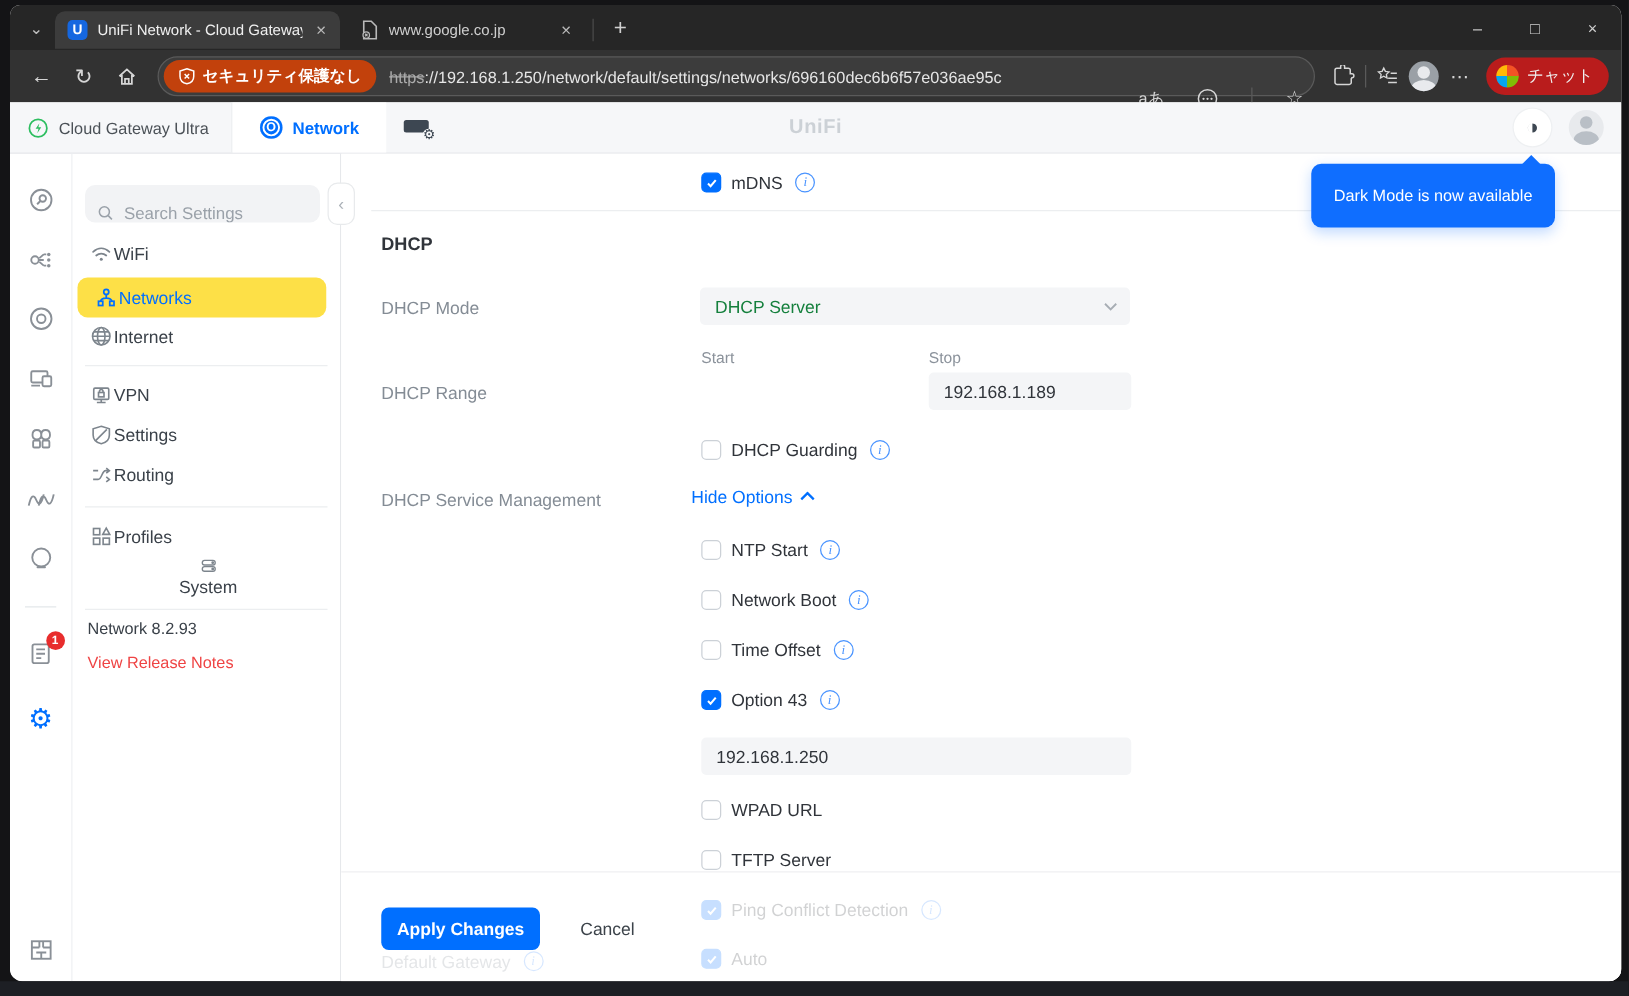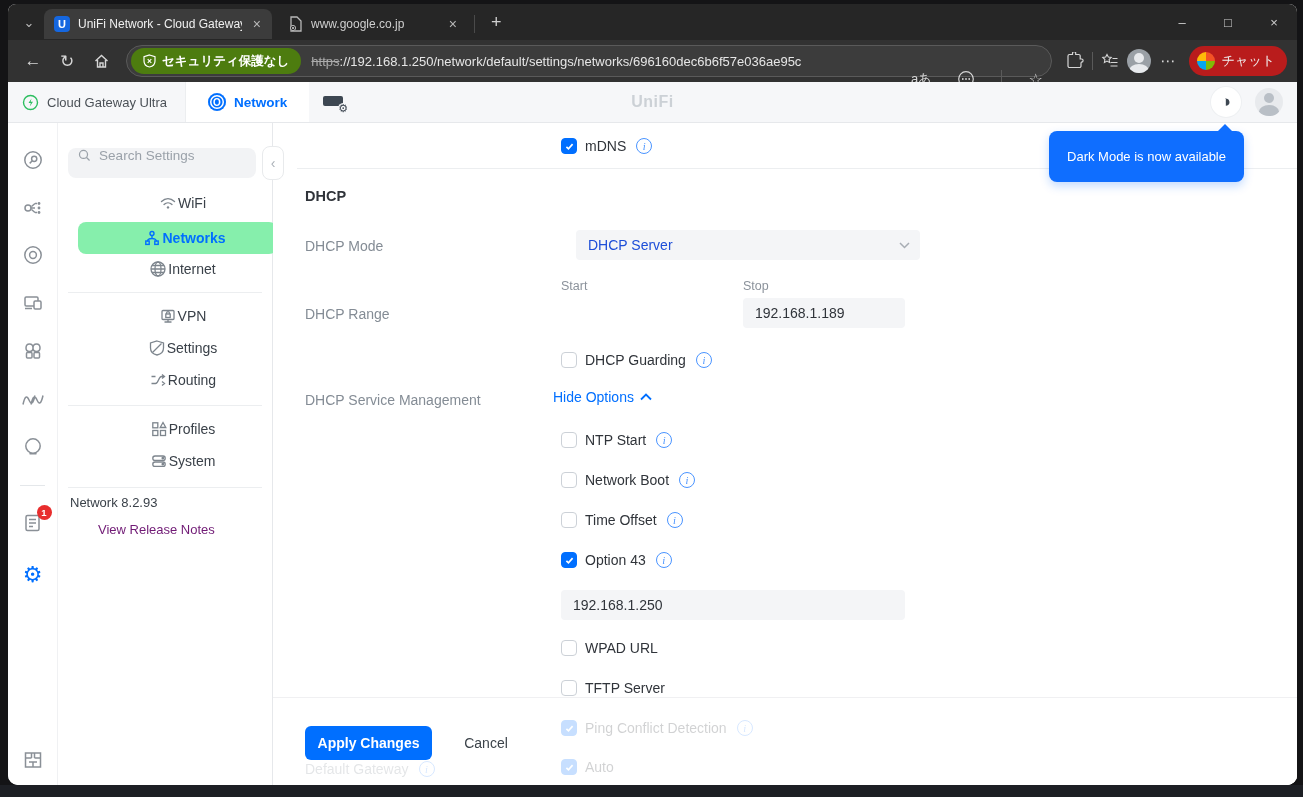--- a/index.html
+++ b/index.html
@@ -17,21 +17,21 @@
   .tab .tclose { color:#b9b9b9; font-size:14px; padding:0 3px; border-radius:4px; }
   .favicon-u { width:16px; height:16px; border-radius:4px; background:#1567e0; color:#fff; font-size:11px; font-weight:bold; display:flex; align-items:center; justify-content:center; flex:none; }
   .newtab { color:#cfcfcf; font-size:18px; margin-left:10px; padding:0 6px; }
   .tab-divider { width:1px; height:18px; background:#4a4a4a; margin:4px 0 0 6px; }
   .wincontrols { position:absolute; right:0; top:0; height:36px; display:flex; }
   .wincontrols span { width:46px; height:100%; display:flex; align-items:center; justify-content:center; color:#cfcfcf; font-size:13px; }
 
   .toolbar { height:42px; background:#323232; display:flex; align-items:center; padding:0 10px; gap:4px; flex:none; }
   .navbtn { width:30px; height:30px; display:flex; align-items:center; justify-content:center; color:#d6d6d6; font-size:17px; border-radius:6px; flex:none; }
   .urlpill { flex:1; height:32px; margin:0 6px; background:#3c3c3c; border:1px solid #5a5a5a; border-radius:16px; display:flex; align-items:center; padding:0 8px 0 4px; min-width:0; }
-  .secbadge { display:flex; align-items:center; gap:6px; background:#4d7c0f; color:#fff; height:26px; padding:0 12px; border-radius:13px; font-size:12.5px; font-weight:bold; flex:none; }
+  .secbadge { display:flex; align-items:center; gap:6px; background:#c2410c; color:#fff; height:26px; padding:0 12px; border-radius:13px; font-size:12.5px; font-weight:bold; flex:none; }
   .url { margin-left:10px; font-size:13px; color:#e6e6e6; white-space:nowrap; overflow:hidden; flex:1; }
   .url .scheme { color:#ababab; text-decoration:line-through; }
   .pill-icons { display:flex; align-items:center; gap:26px; color:#d6d6d6; flex:none; margin-left:8px;margin-top:36px; }
   .vsep { width:1px; height:18px; background:#5a5a5a; }
   .toolicon { color:#d6d6d6; font-size:15px; display:flex; align-items:center; justify-content:center; width:26px; height:26px; flex:none; }
   .avatar-dark { width:24px; height:24px; border-radius:50%; background:#9aa0a6; position:relative; overflow:hidden; flex:none; }
   .avatar-dark::before { content:""; position:absolute; left:7px; top:4px; width:10px; height:10px; border-radius:50%; background:#e8eaed; }
   .avatar-dark::after { content:""; position:absolute; left:2px; top:15px; width:20px; height:14px; border-radius:50%; background:#e8eaed; }
   .copilot { display:flex; align-items:center; gap:7px; background:#b91c1c; border-radius:15px; height:30px; padding:0 12px 0 8px; color:#f0f0f0; font-size:13px; flex:none; margin-left:4px; }
   .copilot .logo { width:18px; height:18px; border-radius:50%; background:conic-gradient(#f35325 0 25%, #81bc06 25% 50%, #05a6f0 50% 75%, #ffba08 75% 100%); }
@@ -54,41 +54,41 @@
 
   .appbody { flex:1; display:flex; min-height:0; position:relative; }
   .rail { width:50px; border-right:1px solid #f0f1f3; position:relative; flex:none; }
   .rail .ric { position:absolute; left:50%; transform:translate(-50%,-50%); }
   .rail hr { position:absolute; left:12px; right:12px; border:none; border-top:1px solid #e4e7ea; }
   .gear-blue { color:#006fff; font-size:22px; line-height:1; }
   .notif { position:relative; }
   .nbadge { position:absolute; right:-8px; top:-7px; min-width:15px; height:15px; background:#e82d2d; border-radius:8px; color:#fff; font-size:9.5px; font-weight:bold; display:flex; align-items:center; justify-content:center; padding:0 3px; }
 
   .sidebar { width:215px; border-right:1px solid #e6e8eb; position:relative; flex:none; font-size:14px; }
-  .search { position:absolute; left:10px; top:25px; width:188px; height:30px; background:#f2f3f5; border-radius:8px; display:flex; align-items:flex-start; padding:0 10px; gap:8px; }
+  .search { position:absolute; left:10px; top:25px; width:188px; height:30px; background:#f2f3f5; border-radius:8px; display:flex; align-items:flex-end; padding:0 10px; gap:8px; }
   .search input { border:none; outline:none; background:transparent; font-size:13.5px; color:#3a4149; width:100%; font-family:inherit; }
   .search input::placeholder { color:#9aa1a9; }
-  .sitem { position:absolute; left:20px; width:199px; height:32px; display:flex; align-items:center; gap:1px; padding-left:10px; color:#3a4149; border-radius:8px;justify-content:center; }
-  .sitem.active { background:#86efac; color:#006fff; font-weight:bold;padding-left:14px; }
+  .sitem { position:absolute; left:4px; width:199px; height:32px; display:flex; align-items:center; gap:1px; padding-left:10px; color:#3a4149; border-radius:8px; }
+  .sitem.active { background:#fde047; color:#006fff; font-weight:normal;padding-left:14px; }
   .sdiv { position:absolute; left:10px; right:10px; border-top:1px solid #eceef0; }
   .sver { position:absolute; left:12px; color:#3a4149; font-size:13px; }
-  .slink { position:absolute; left:12px; color:#701a75; font-size:13px;margin-left:28px; }
+  .slink { position:absolute; left:12px; color:#ef4444; font-size:13px; }
 
   .main { flex:1; position:relative; min-width:0; background:#fff; }
   .collapse { position:absolute; left:-11px; top:23px; width:22px; height:34px; background:#fff; border:1px solid #e8eaec; border-radius:8px; display:flex; align-items:center; justify-content:center; color:#aab0b7; font-size:14px; z-index:4; }
   .topdiv { position:absolute; left:24px; right:0; top:45px; border-top:1px solid #eceef0; }
   .row { position:absolute; display:flex; align-items:center; gap:8px; }
   .cb { width:16px; height:16px; border:1px solid #ccd1d7; border-radius:4px; background:#fff; display:flex; align-items:center; justify-content:center; flex:none; }
   .cb.checked { background:#006fff; border-color:#006fff; }
   .cb svg { display:none; } .cb.checked svg { display:block; }
   .cblabel { font-size:14px; color:#30343a; }
   .info { width:16px; height:16px; border:1px solid #4a94ff; border-radius:50%; color:#4a94ff; font-size:10.5px; font-style:italic; font-family:"Liberation Serif", serif; display:flex; align-items:center; justify-content:center; flex:none; margin-left:2px; }
   .flabel { position:absolute; left:32px; font-size:14px; color:#848c95; }
   .heading { position:absolute; left:32px; font-size:14.5px; font-weight:bold; color:#30343a; }
-  .select { position:absolute; left:303px; width:344px; height:30px; background:#f4f5f7; border-radius:4px; display:flex; align-items:center; padding:0 10px 0 12px; font-size:14px; color:#1d4ed8; }
+  .select { position:absolute; left:287px; width:344px; height:30px; background:#f4f5f7; border-radius:4px; display:flex; align-items:center; padding:0 10px 0 12px; font-size:14px; color:#15803d; }
   .select .chev { margin-left:auto; color:#a7adb4; }
   .tinylabel { position:absolute; font-size:12.5px; color:#8b929b; }
   .tinput { position:absolute; height:30px; background:#f4f5f7; border:none; border-radius:4px; font-size:14px; color:#30343a; padding:0 12px; font-family:inherit; outline:none; }
   .link { color:#006fff; font-size:14px; display:flex; align-items:center; gap:6px; }
   .footer { position:absolute; left:0; right:0; top:574px; bottom:0; background:rgba(255,255,255,0.78); border-top:1px solid #f0f0f2; z-index:3; }
   .applybtn { position:absolute; left:32px; top:28px; width:127px; height:34px; background:#006fff; color:#fff; border:none; border-radius:6px; font-size:14px; font-weight:bold; font-family:inherit; }
   .cancelbtn { position:absolute; left:180px; top:28px; width:66px; height:34px; background:transparent; color:#3c434a; border:none; font-size:14px; font-family:inherit; }
   .tooltip { position:absolute; left:776px; top:8px; width:195px; height:51px; background:#0f6eff; border-radius:8px; color:#fff; font-size:13px; display:flex; align-items:center; justify-content:center; z-index:6; box-shadow:0 4px 10px rgba(15,110,255,0.25); }
   .tooltip::before { content:""; position:absolute; top:-7px; left:168px; border-left:8px solid transparent; border-right:8px solid transparent; border-bottom:8px solid #0f6eff; }
 
@@ -331,21 +331,21 @@
         <div class="sdiv" style="top:282px;"></div>
         <div class="sitem" style="top:290px;">
           <svg width="18" height="18" viewBox="0 0 18 18" fill="none" stroke="#7d858d" stroke-width="1.3">
                 <rect x="2.8" y="2.8" width="5" height="5"></rect>
                 <path d="M13 2.5l2.8 5h-5.6z"></path>
                 <rect x="2.8" y="10.5" width="5" height="5"></rect>
                 <rect x="10.5" y="10.5" width="5" height="5"></rect>
               </svg>
           <span>Profiles</span>
         </div>
-        <div class="sitem" style="top:322px;">
+        <div class="sitem" style="top:322px;flex-direction:column;">
           <svg width="18" height="18" viewBox="0 0 18 18" fill="none" stroke="#7d858d" stroke-width="1.3">
                 <rect x="2.8" y="4" width="12.4" height="4.4" rx="2.2"></rect>
                 <rect x="2.8" y="10" width="12.4" height="4.4" rx="2.2"></rect>
                 <circle cx="12.8" cy="6.2" r="0.7" fill="#7d858d"></circle>
                 <circle cx="12.8" cy="12.2" r="0.7" fill="#7d858d"></circle>
               </svg>
           <span>System</span>
         </div>
         <div class="sdiv" style="top:364px;"></div>
         <div class="sver" style="top:372px;">Network 8.2.93</div>

